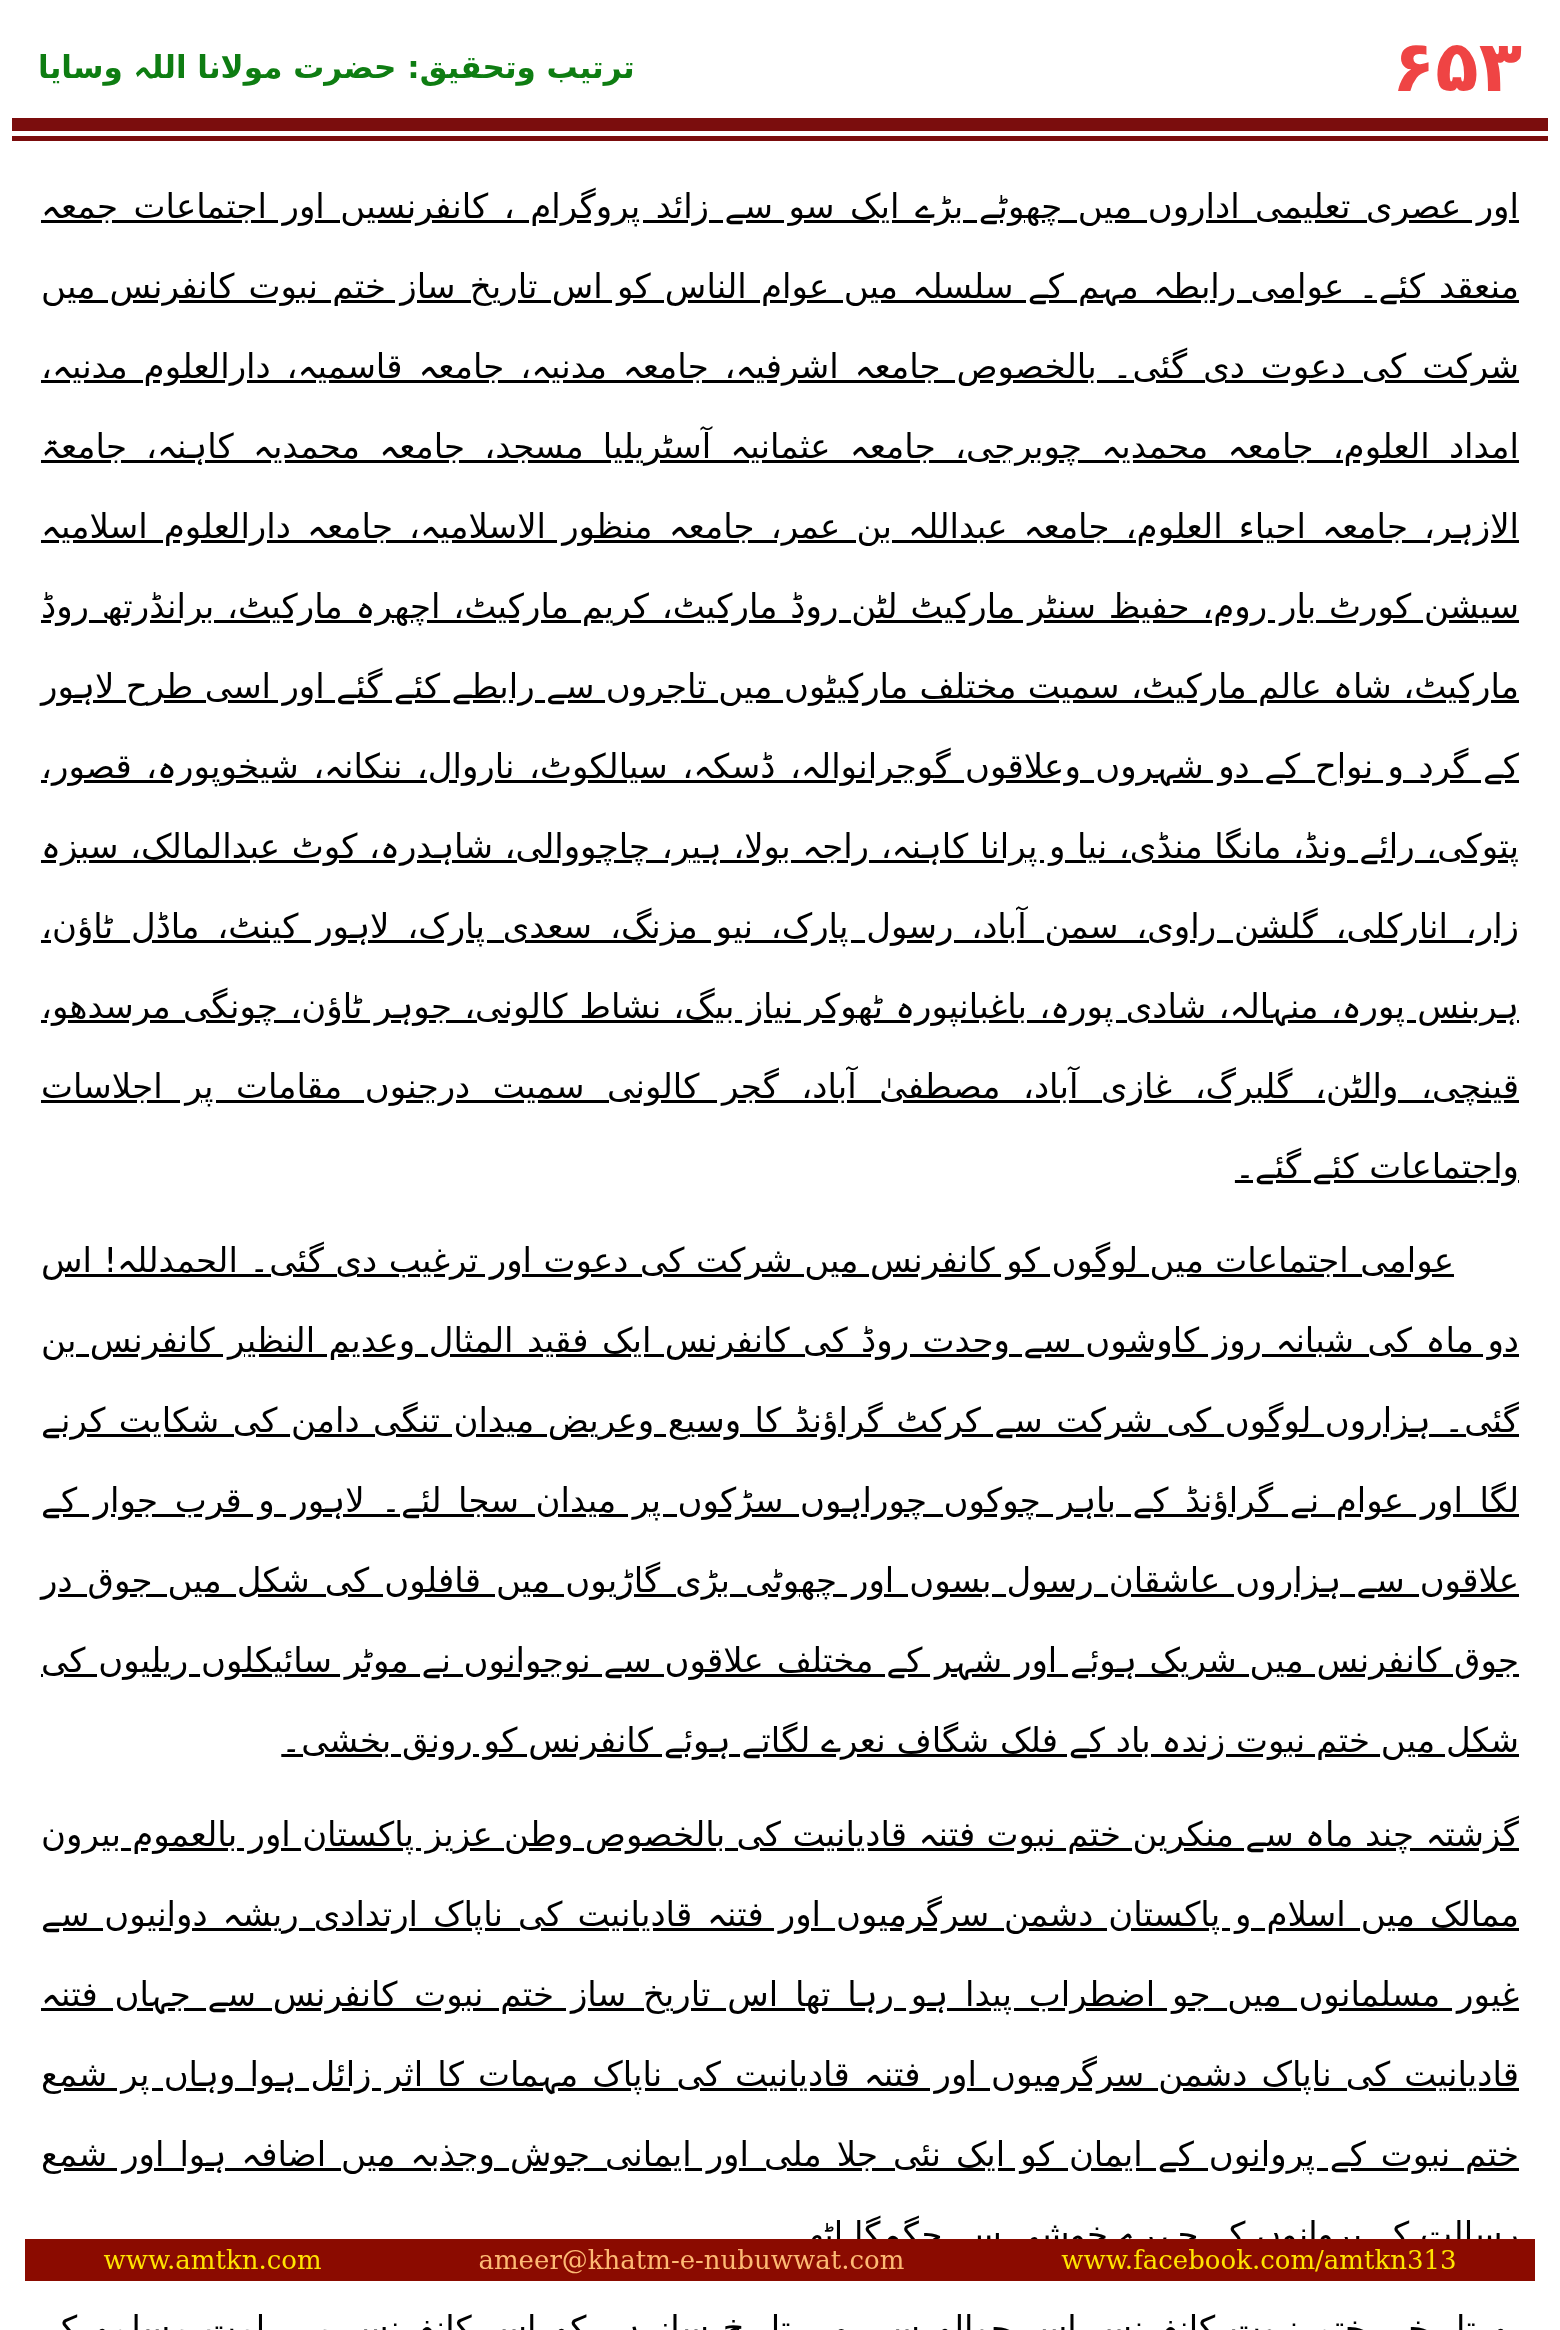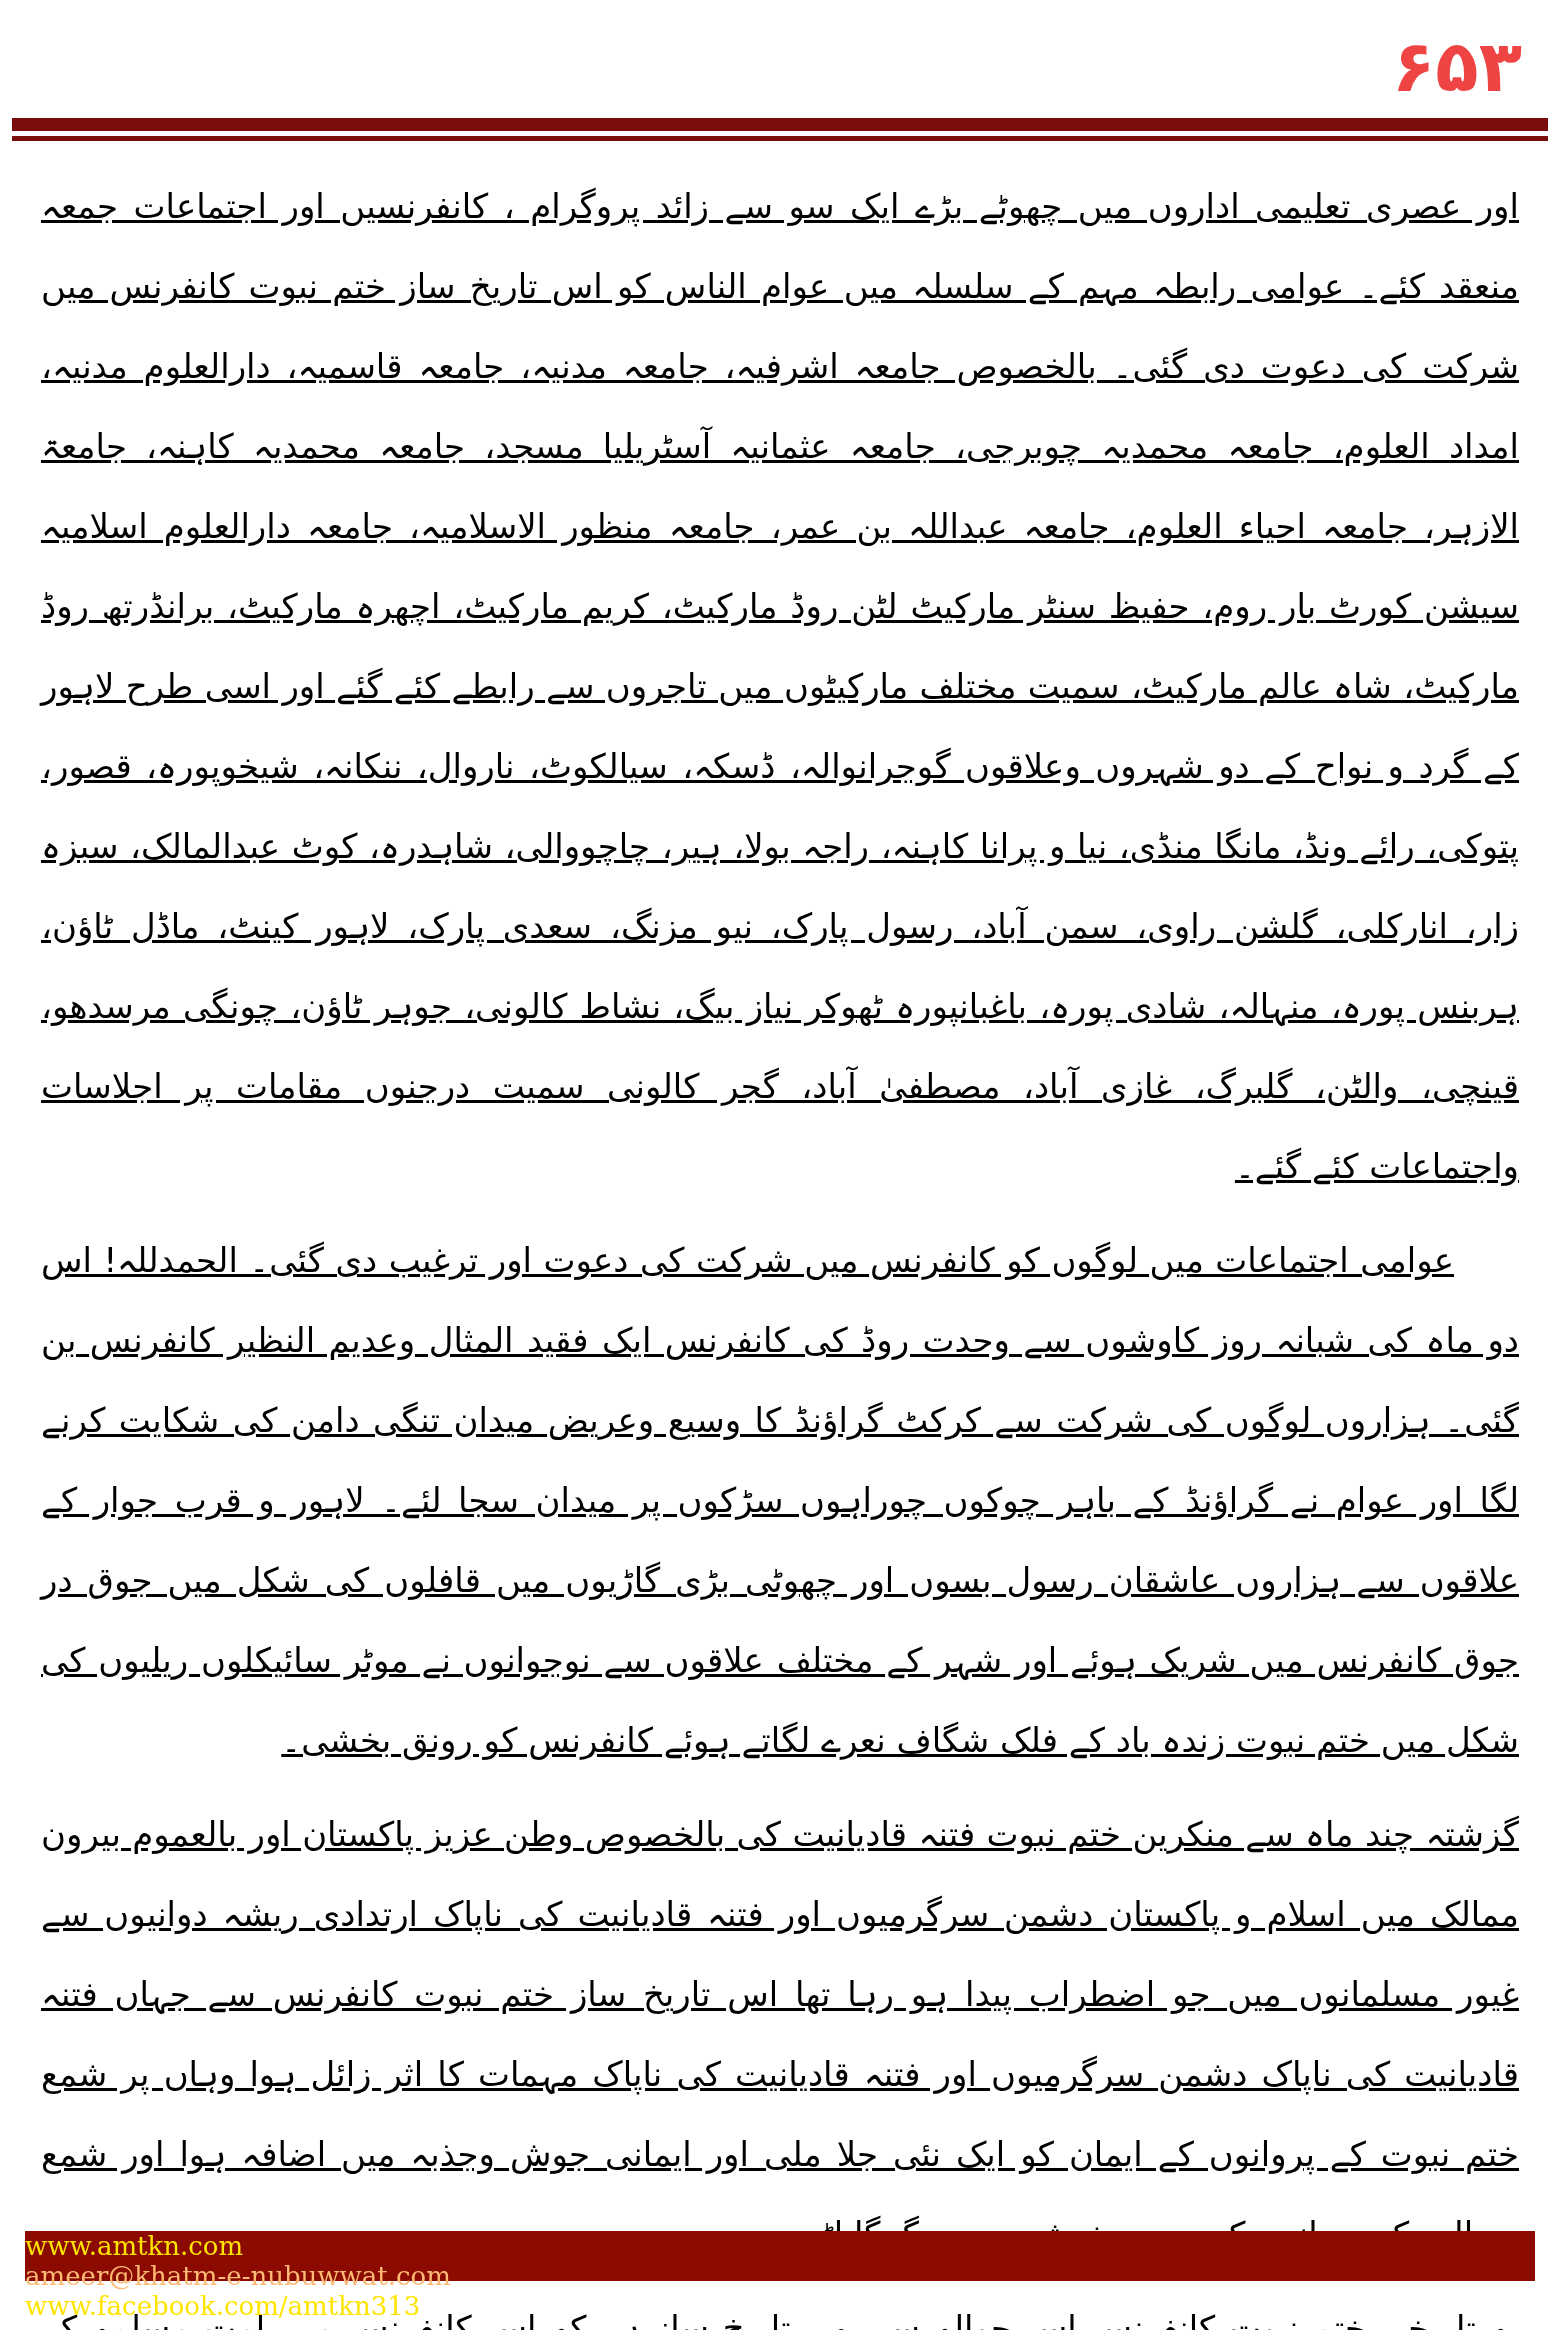--- a/index.html
+++ b/index.html
@@ -55,43 +55,44 @@
     text-align: justify;
   }
   .para { margin: 14px; text-decoration: underline; }
   .para.indented { text-indent: 65px; }
   
   .footer-bar {
     position: absolute;
     left: 25px;
     right: 25px;
     bottom: 49px;
-    height: 50px;
+    height: 42px;
     background: #8b0b00;
     display: flex;
+    align-items: center;
     justify-content: space-around;
     direction: ltr;
-    flex-direction: column;
   }
   .footer-link {
     font-size: 26px;
     font-family: "DejaVu Serif", serif;
     text-decoration: none;
     white-space: nowrap;
   }
   .footer-link.yellow { color: #ffe400; }
   .footer-link.white { color: #fdba74; }
 </style>
 </head>
 <body>
 
 <div class="page">
 
   <div class="header">
     <div class="page-number">۶۵۳</div>
+    <div class="header-credit">ترتیب وتحقیق: حضرت مولانا اللہ وسایا</div>
   </div>
 
   <div class="rule-wrap">
     <div class="rule-thick"></div>
     <div class="rule-gap"></div>
     <div class="rule-thin"></div>
   </div>
 
   <div class="body-text">
     <p class="para">اور عصری تعلیمی اداروں میں چھوٹے بڑے ایک سو سے زائد پروگرام ، کانفرنسیں اور اجتماعات جمعہ منعقد کئے۔ عوامی رابطہ مہم کے سلسلہ میں عوام الناس کو اس تاریخ ساز ختم نبوت کانفرنس میں شرکت کی دعوت دی گئی۔ بالخصوص جامعہ اشرفیہ، جامعہ مدنیہ، جامعہ قاسمیہ، دارالعلوم مدنیہ، امداد العلوم، جامعہ محمدیہ چوبرجی، جامعہ عثمانیہ آسٹریلیا مسجد، جامعہ محمدیہ کاہنہ، جامعۃ الازہر، جامعہ احیاء العلوم، جامعہ عبداللہ بن عمر، جامعہ منظور الاسلامیہ، جامعہ دارالعلوم اسلامیہ سیشن کورٹ بار روم، حفیظ سنٹر مارکیٹ لٹن روڈ مارکیٹ، کریم مارکیٹ، اچھرہ مارکیٹ، برانڈرتھ روڈ مارکیٹ، شاہ عالم مارکیٹ، سمیت مختلف مارکیٹوں میں تاجروں سے رابطے کئے گئے اور اسی طرح لاہور کے گرد و نواح کے دو شہروں وعلاقوں گوجرانوالہ، ڈسکہ، سیالکوٹ، ناروال، ننکانہ، شیخوپورہ، قصور، پتوکی، رائے ونڈ، مانگا منڈی، نیا و پرانا کاہنہ، راجہ بولا، ہیر، چاچووالی، شاہدرہ، کوٹ عبدالمالک، سبزہ زار، انارکلی، گلشن راوی، سمن آباد، رسول پارک، نیو مزنگ، سعدی پارک، لاہور کینٹ، ماڈل ٹاؤن، ہربنس پورہ، منہالہ، شادی پورہ، باغبانپورہ ٹھوکر نیاز بیگ، نشاط کالونی، جوہر ٹاؤن، چونگی مرسدھو، قینچی، والٹن، گلبرگ، غازی آباد، مصطفیٰ آباد، گجر کالونی سمیت درجنوں مقامات پر اجلاسات واجتماعات کئے گئے۔</p>

